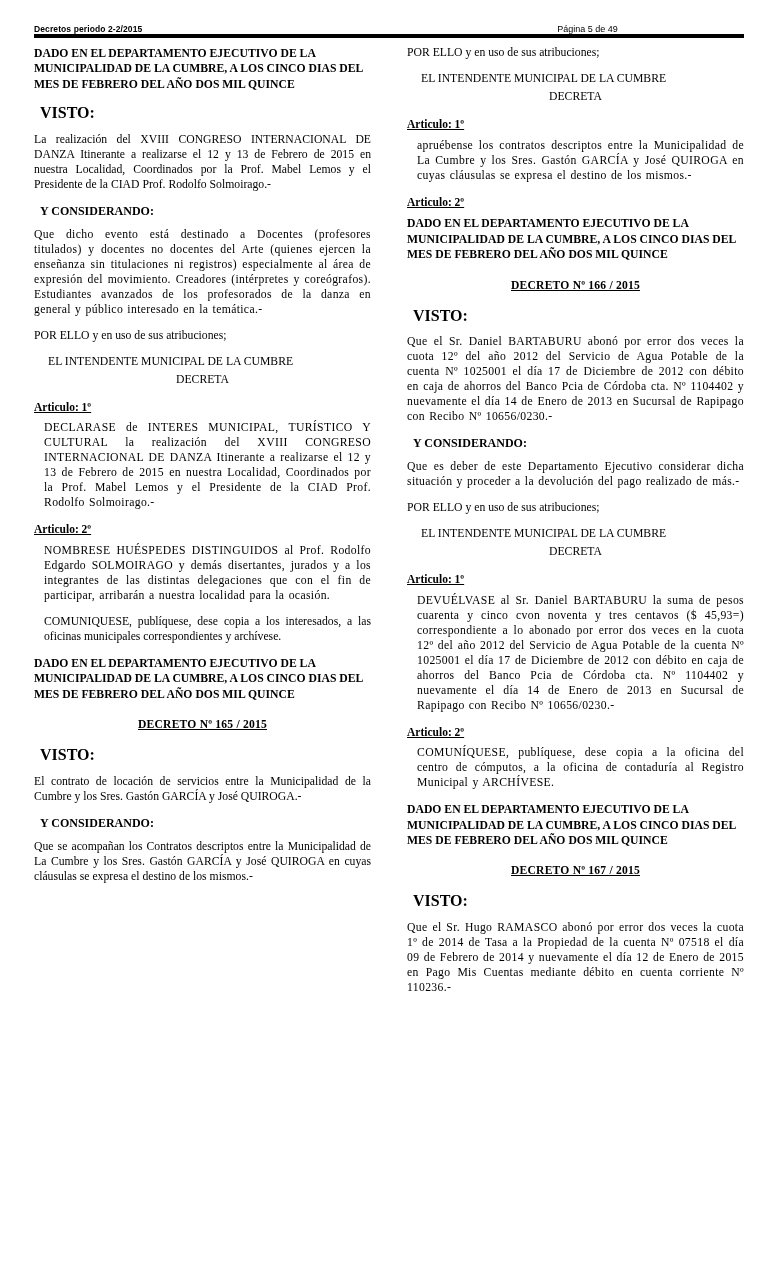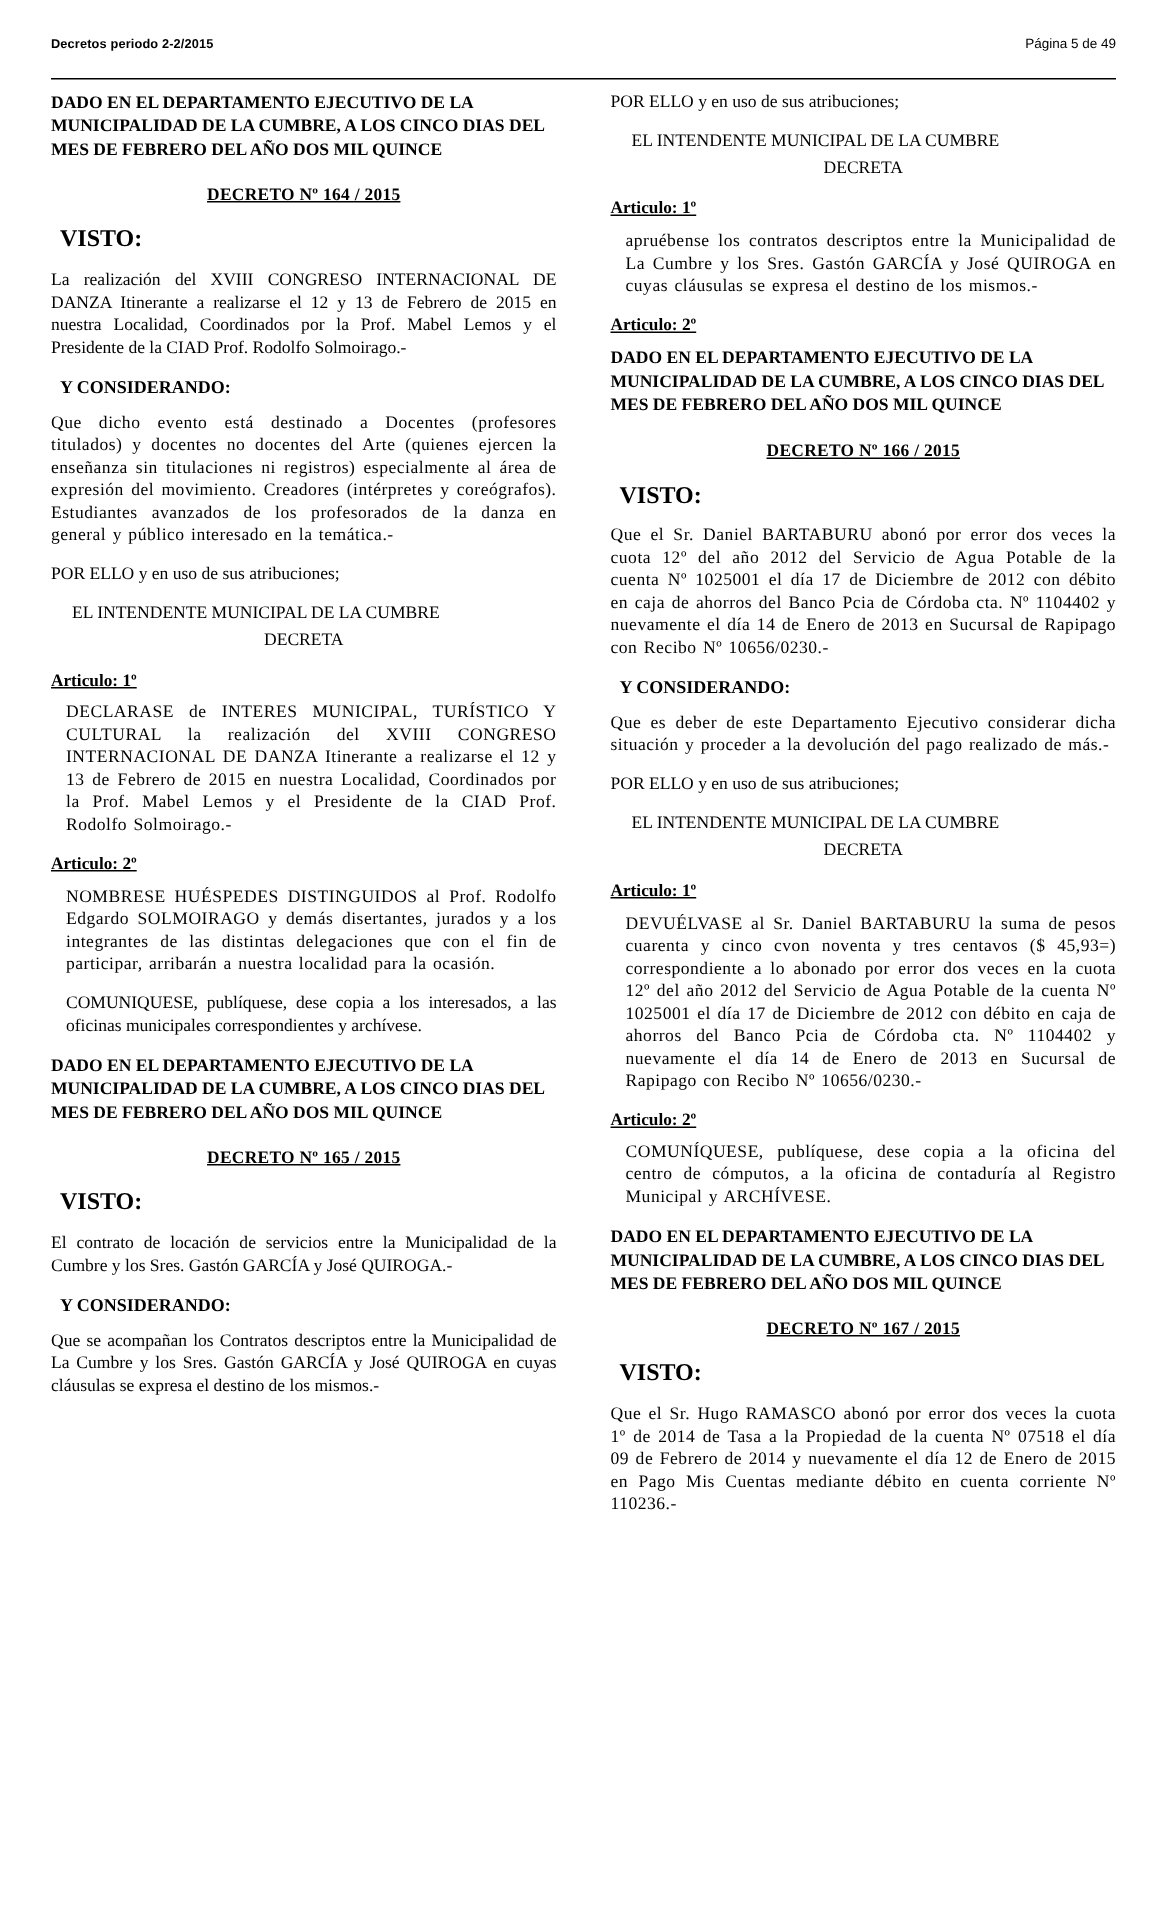--- a/index.html
+++ b/index.html
@@ -14,36 +14,36 @@
   }
   .page {
     position: relative;
     width: 778px;
     min-height: 1280px;
     background: #ffffff;
     box-sizing: border-box;
     padding: 24px 34px 20px 34px;
   }
   .header {
-    border-bottom: 1px solid #000000;
-    padding-bottom: 18px;
+    border-bottom: 4px solid #000000;
+    padding-bottom: 0;
     margin-bottom: 8px;
     display: flex;
     align-items: flex-end;
     font-family: "Liberation Sans", sans-serif;
     font-size: 8.5px;
     font-weight: bold;
   }
   .header-left {
     width: 52%;
     letter-spacing: 0.1px;
   }
   .header-right {
     flex: 1;
-    text-align: right;
+    text-align: center;
     font-weight: normal;
     font-size: 9px;
     padding-left: 28px;
   }
   .columns {
     display: flex;
     gap: 0px;
   }
   .col {
     width: 50%;
@@ -126,21 +126,20 @@
     <div class="header-right">Página 5 de 49</div>
   </div>
 
   <div class="columns">
 
     <div class="col left">
 
       <p class="heading-bold">DADO EN EL DEPARTAMENTO EJECUTIVO DE LA MUNICIPALIDAD DE LA CUMBRE, A LOS CINCO DIAS DEL MES DE FEBRERO DEL AÑO DOS MIL QUINCE</p>
 
       <div class="block">
-        <div class="decreto-title">DECRETO Nº 164 / 2015</div>
 
         <p class="visto">VISTO:</p>
         <p>La realización del XVIII CONGRESO INTERNACIONAL DE DANZA Itinerante a realizarse el 12 y 13 de Febrero de 2015 en nuestra Localidad, Coordinados por la Prof. Mabel Lemos y el Presidente de la CIAD Prof. Rodolfo Solmoirago.-</p>
 
         <p class="considerando">Y CONSIDERANDO:</p>
         <p class="tracking">Que dicho evento está destinado a Docentes (profesores titulados) y docentes no docentes del Arte (quienes ejercen la enseñanza sin titulaciones ni registros) especialmente al área de expresión del movimiento. Creadores (intérpretes y coreógrafos). Estudiantes avanzados de los profesorados de la danza en general y público interesado en la temática.-</p>
 
         <p>POR ELLO y en uso de sus atribuciones;</p>
         <p class="intendente">EL INTENDENTE MUNICIPAL DE LA CUMBRE</p>
         <p class="decreta">DECRETA</p>

